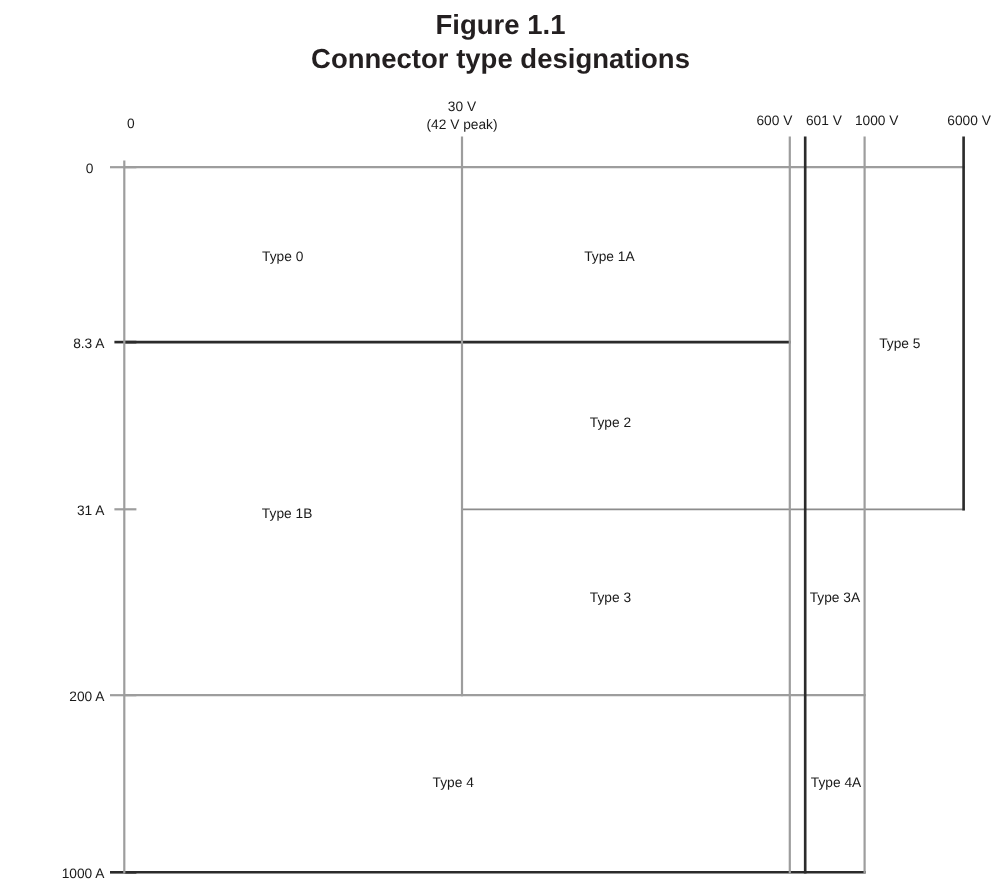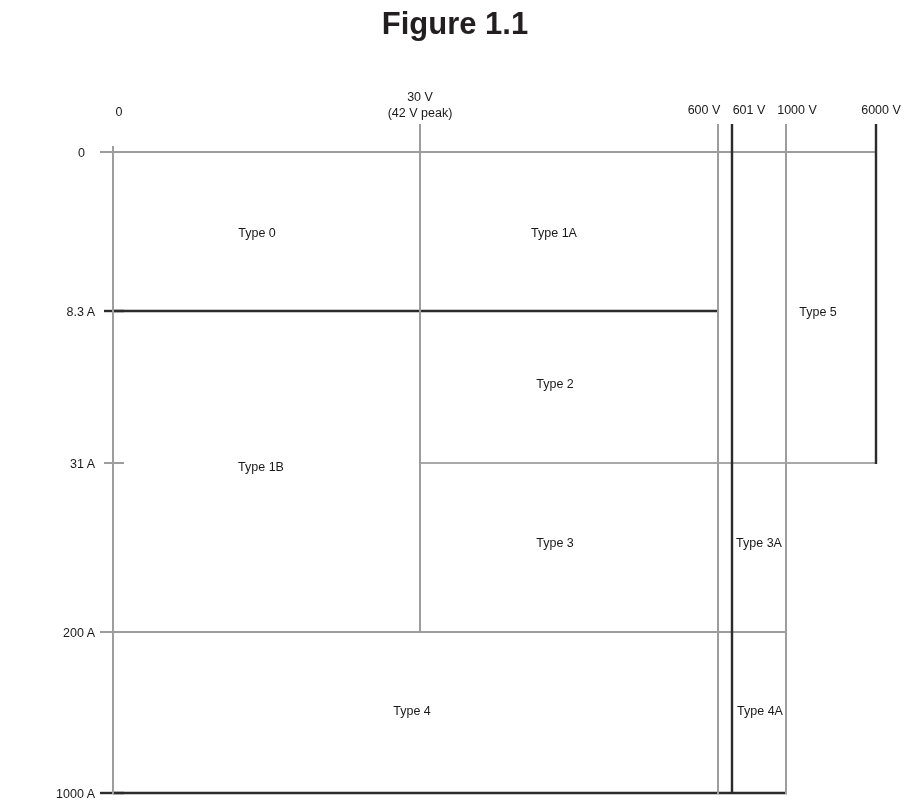--- a/index.html
+++ b/index.html
@@ -24,21 +24,21 @@
   .title-block {
     position: absolute;
     left: 0;
     top: 8px;
     width: 910px;
     text-align: center;
   }
   .title-line {
     font-family: "Liberation Sans", sans-serif;
     font-weight: bold;
-    font-size: 31px;
+    font-size: 25px;
     line-height: 31px;
     color: #231f20;
     letter-spacing: 0px;
   }
   svg#diagram {
     position: absolute;
     left: 0;
     top: 0;
     width: 910px;
     height: 810px;
@@ -57,20 +57,21 @@
     font-size: 12.5px;
   }
 </style>
 </head>
 <body>
 
 <div id="figure-root">
 
   <div class="title-block">
     <div class="title-line">Figure 1.1</div>
+    <div class="title-line">Connector type designations</div>
   </div>
 
   <svg id="diagram" viewBox="0 0 910 810">
 
     <text class="axis-label" x="119" y="116" text-anchor="middle">0</text>
 
     <text class="axis-label" x="420" y="101" text-anchor="middle">30 V</text>
     <text class="axis-label" x="420" y="117" text-anchor="middle">(42 V peak)</text>
 
     <text class="axis-label" x="704" y="114" text-anchor="middle">600 V</text>

